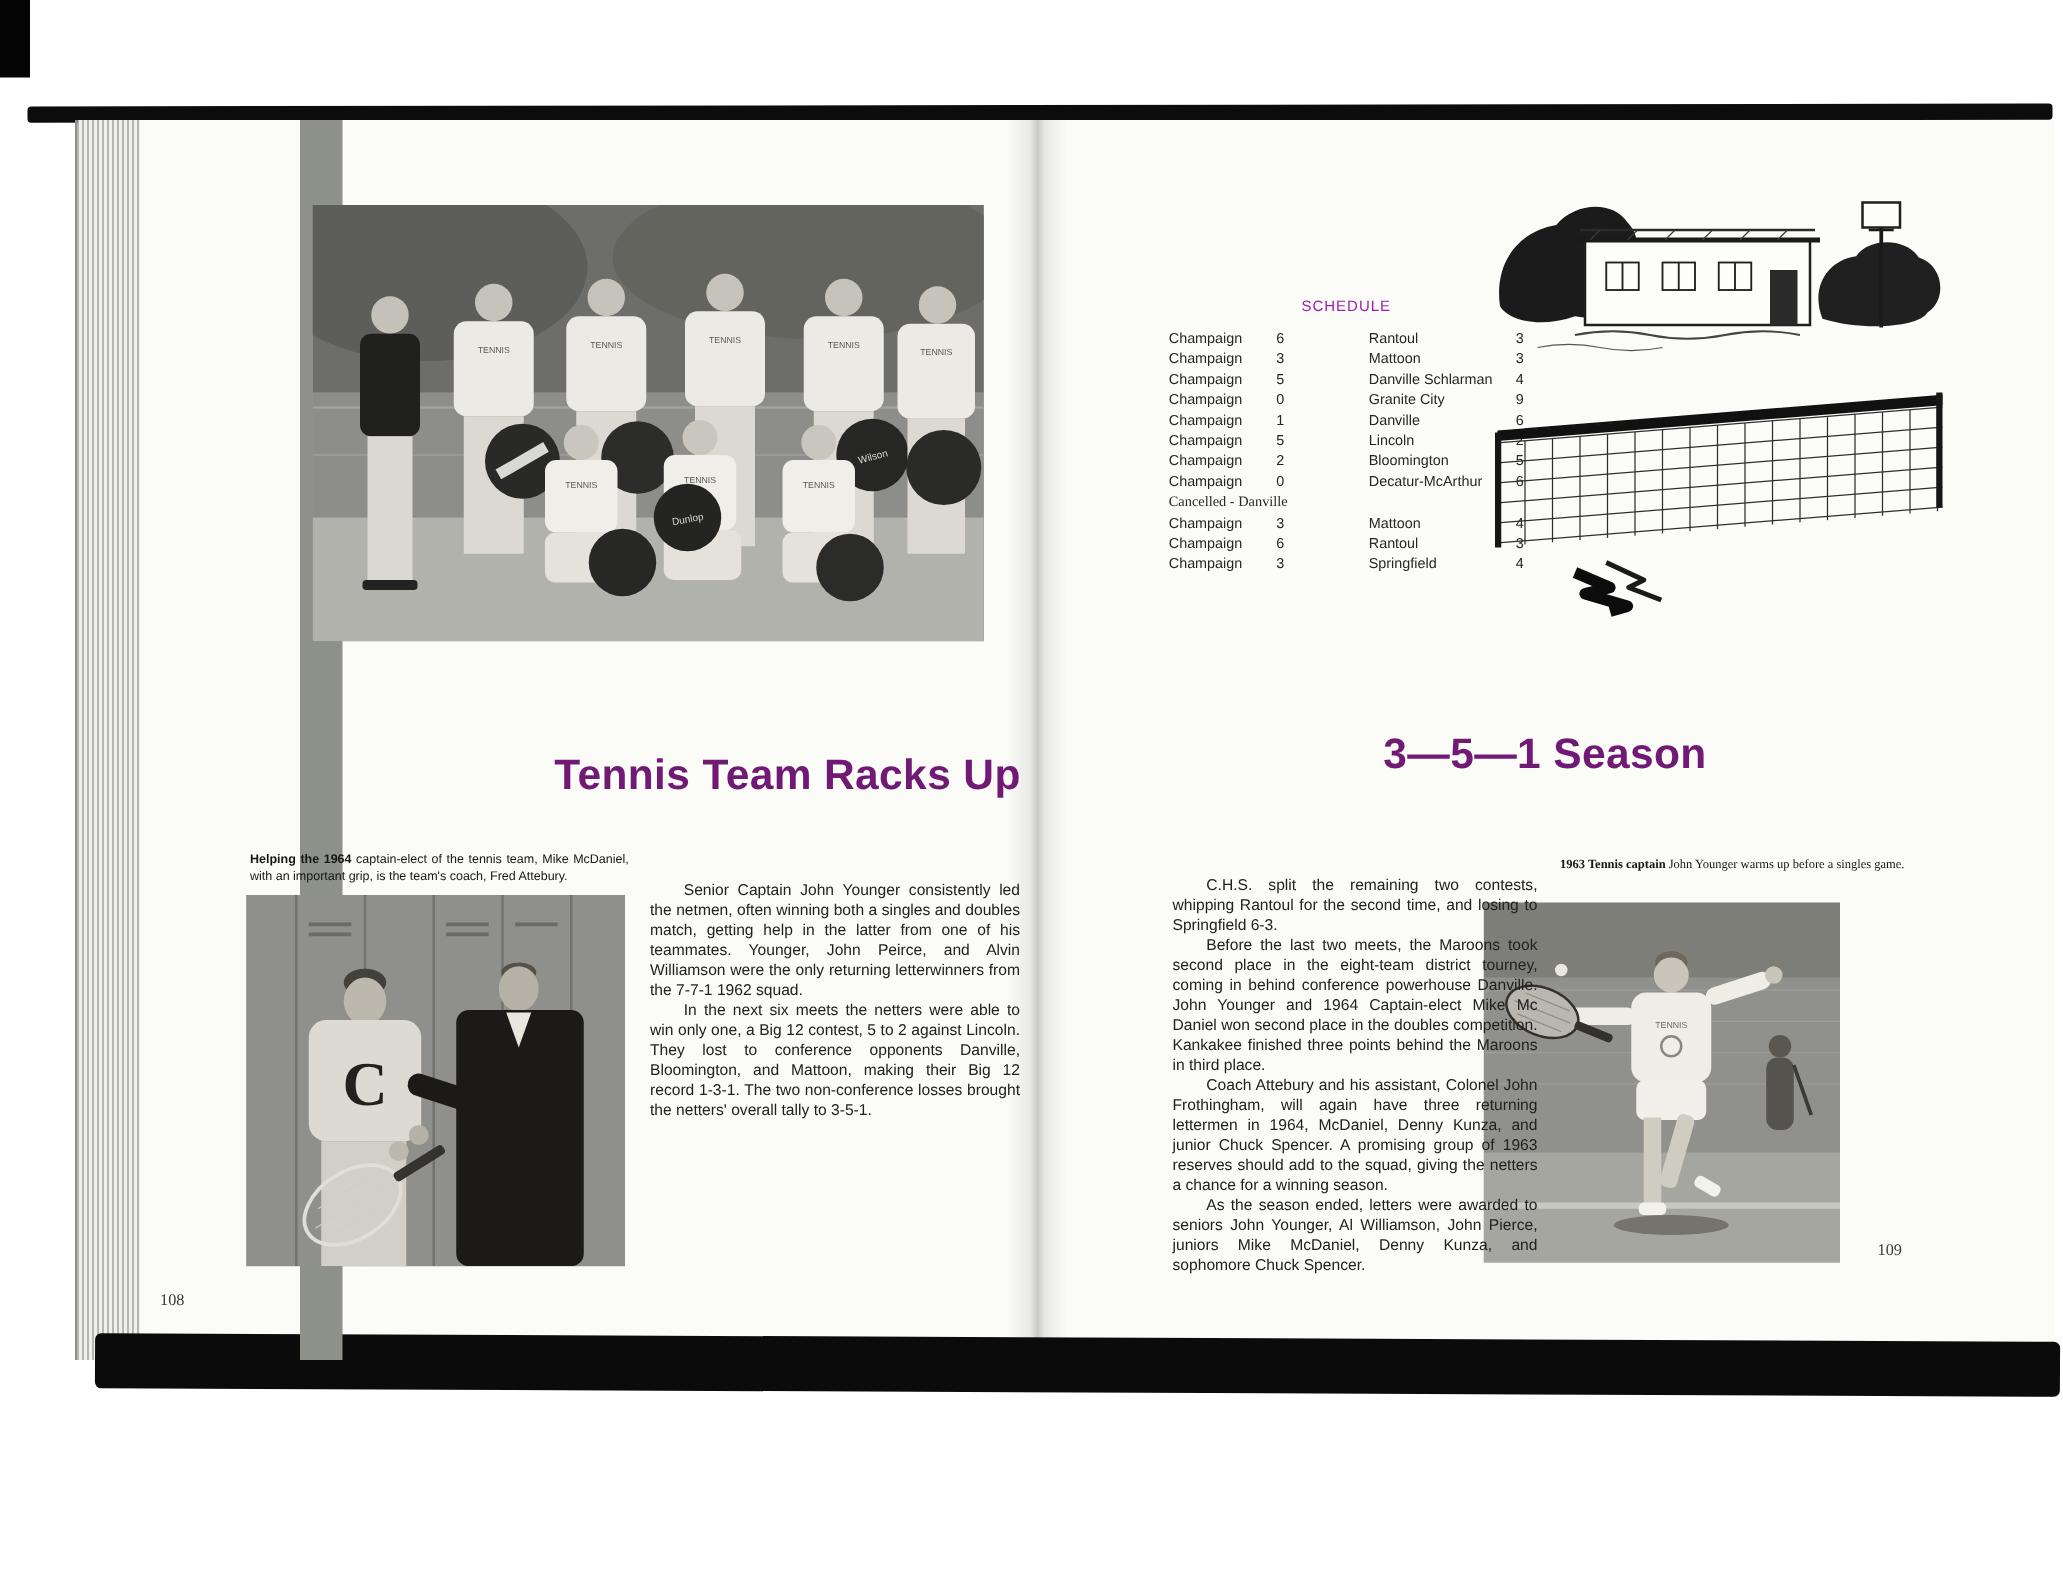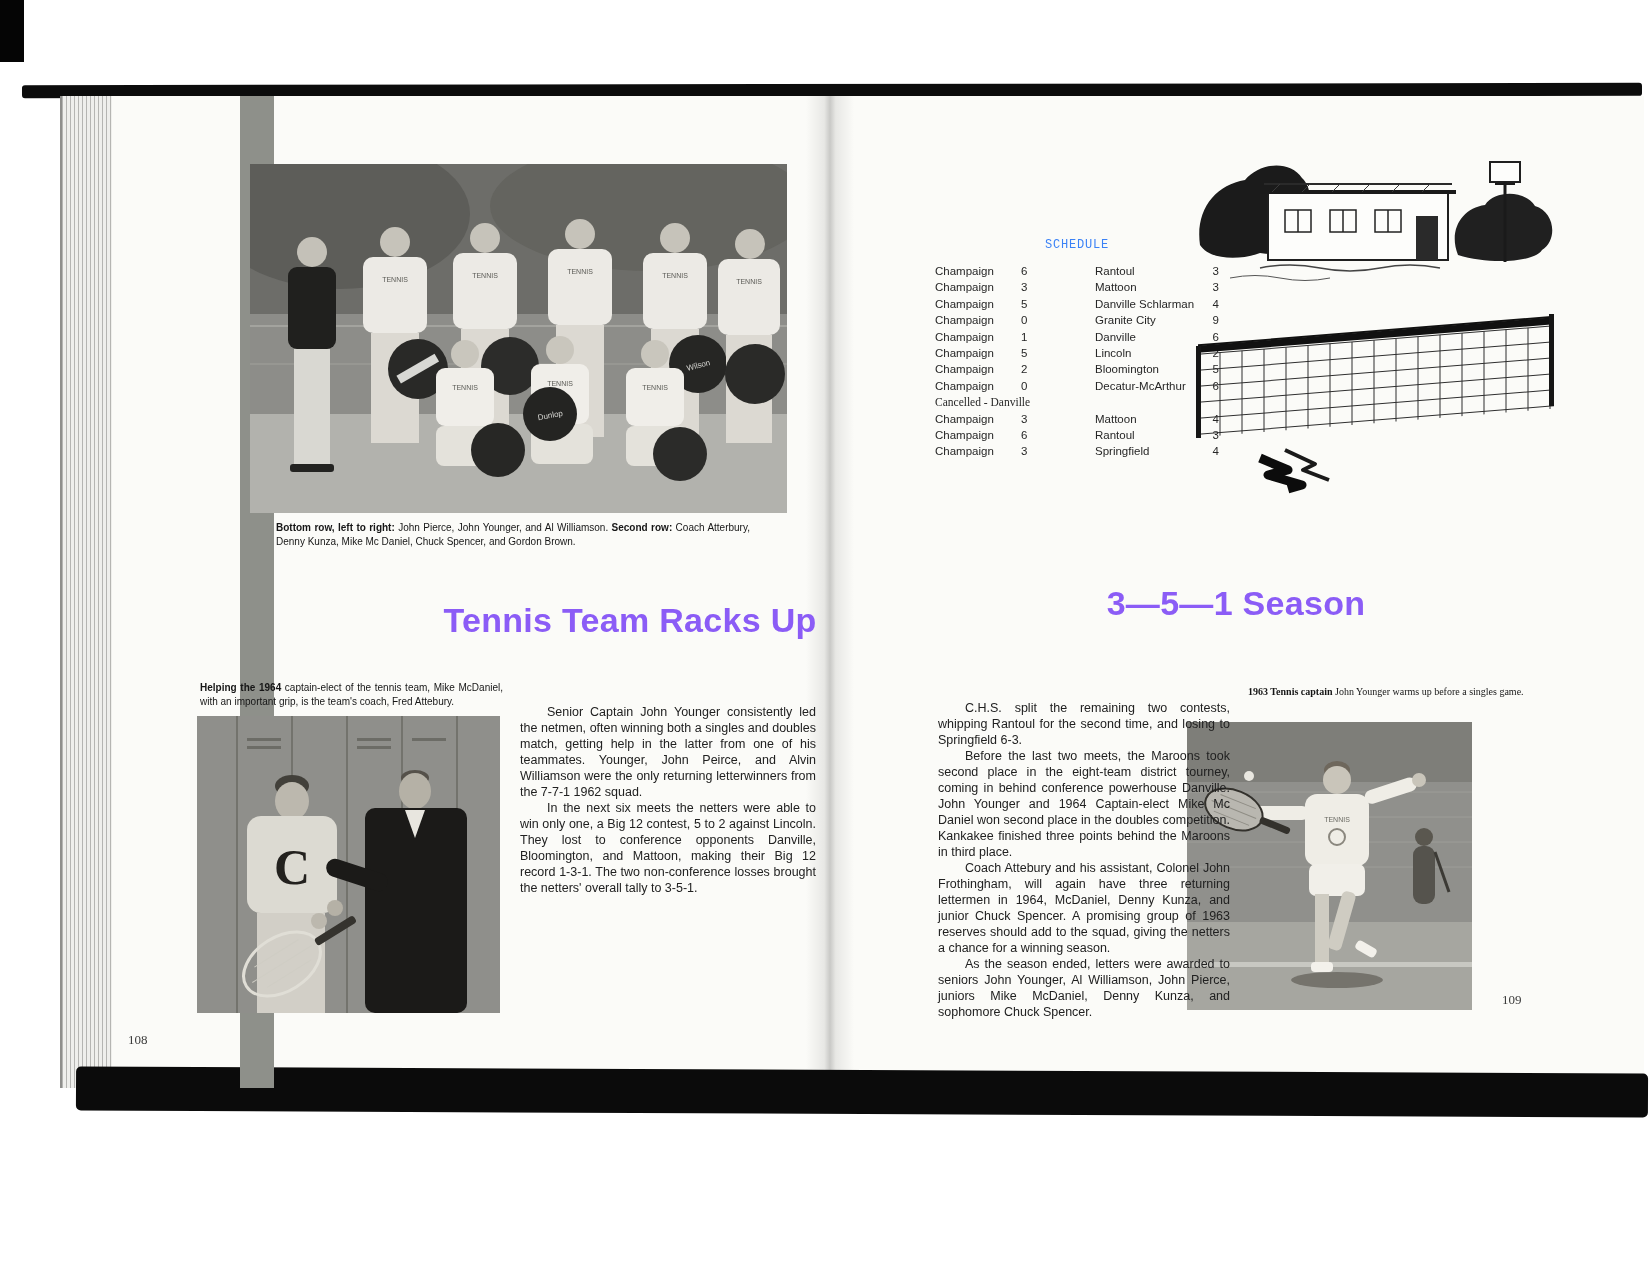--- a/index.html
+++ b/index.html
@@ -24,36 +24,36 @@
   .team-photo{left:250px;top:164px;width:537px;height:349px;}
   .coach-photo{left:197px;top:716px;width:303px;height:297px;}
   .player-photo{left:1187px;top:722px;width:285px;height:288px;}
 
   .caption{position:absolute;font-size:10px;line-height:14px;text-align:justify;color:#161616;}
   .caption b{font-weight:bold;}
   .team-caption{left:276px;top:521px;width:474px;}
   .coach-caption{left:200px;top:681px;width:303px;}
   .player-caption{left:1248px;top:685px;width:312px;font-family:Liberation Serif, serif;}
 
-  .headline{position:absolute;font-size:34px;font-weight:bold;letter-spacing:0.3px;color:#8b5cf6;text-align:center;white-space:nowrap;}
+  .headline{position:absolute;font-size:34px;font-weight:bold;letter-spacing:0.3px;color:#701a75;text-align:center;white-space:nowrap;}
   .headline-left{left:380px;top:601px;width:500px;}
   .headline-right{left:1036px;top:584px;width:400px;}
 
   .article{position:absolute;font-size:12.5px;line-height:16px;text-align:justify;color:#212121;}
   .article p{margin:0;text-indent:27px;}
   .article-left{left:520px;top:704px;width:296px;}
   .article-right{left:938px;top:700px;width:292px;}
 
   .page-num{position:absolute;font-family:"Liberation Serif","DejaVu Serif",serif;font-size:13px;color:#3b3b3b;}
   .page-num-left{left:128px;top:1032px;}
   .page-num-right{left:1502px;top:992px;}
 
   
   .schedule{position:absolute;left:935px;top:238px;width:284px;font-size:11.5px;color:#262626;}
-  .sched-title{text-align:center;letter-spacing:0.8px;font-size:12px;margin-bottom:11px;color:#3b82f6;font-family:Liberation Mono, monospace;}
+  .sched-title{text-align:center;letter-spacing:0.8px;font-size:12px;margin-bottom:11px;color:#a21caf;}
   .schedule-row{display:grid;grid-template-columns:86px 74px 1fr auto;line-height:16.4px;}
   .schedule-row .oscore{text-align:right;}
   .cancelled{text-align:left;line-height:16.4px;font-family:Liberation Serif, serif;}
 
   .net-illustration{position:absolute;left:1190px;top:150px;width:372px;height:350px;}
   .net-illustration svg{display:block;}
 </style>
 </head>
 <body>
 
@@ -139,23 +139,20 @@
       <g>
         <circle cx="405" cy="190" r="14" fill="#c9c6bd"></circle>
         <rect x="376" y="204" width="58" height="58" rx="9" fill="#f0eee9"></rect>
         <text x="405" y="226" font-size="7" fill="#5a5a55" text-anchor="middle">TENNIS</text>
         <rect x="376" y="262" width="62" height="40" rx="8" fill="#e4e2db"></rect>
         <circle cx="430" cy="290" r="27" fill="#2b2b29"></circle>
       </g>
     </svg>
   </div>
 
-  <div class="caption team-caption">
-    <b>Bottom row, left to right:</b><span> John Pierce, John Younger, and Al Williamson. </span><b>Second row:</b><span> Coach Atterbury, Denny Kunza, Mike Mc Daniel, Chuck Spencer, and Gordon Brown.</span>
-  </div>
 
   <div class="headline headline-left">Tennis Team Racks Up</div>
 
   <div class="caption coach-caption">
     <b>Helping the 1964</b><span> captain-elect of the tennis team, Mike McDaniel, with an important grip, is the team's coach, Fred Attebury.</span>
   </div>
 
   <div class="photo coach-photo">
     <svg width="303" height="297" viewBox="0 0 303 297">
       <rect width="303" height="297" fill="#8f8f8b"></rect>

